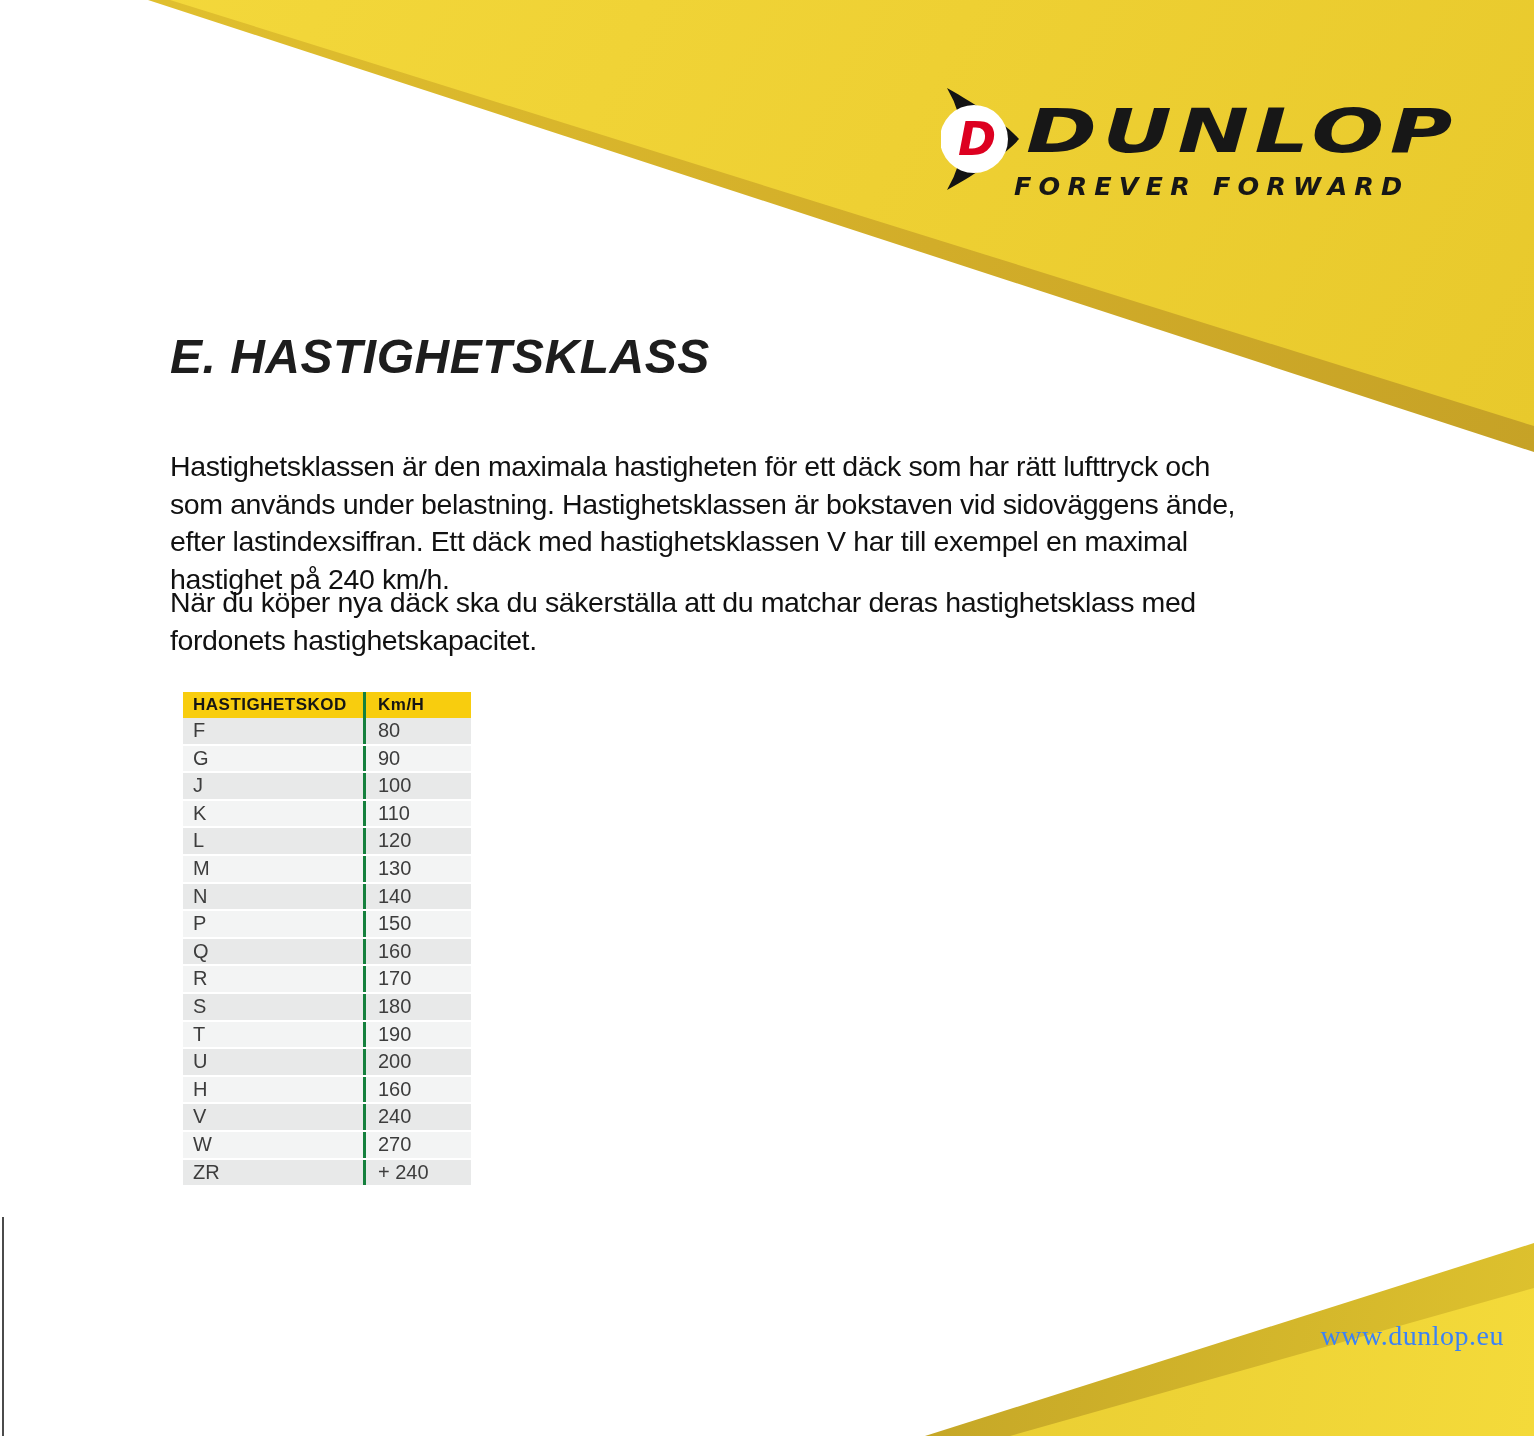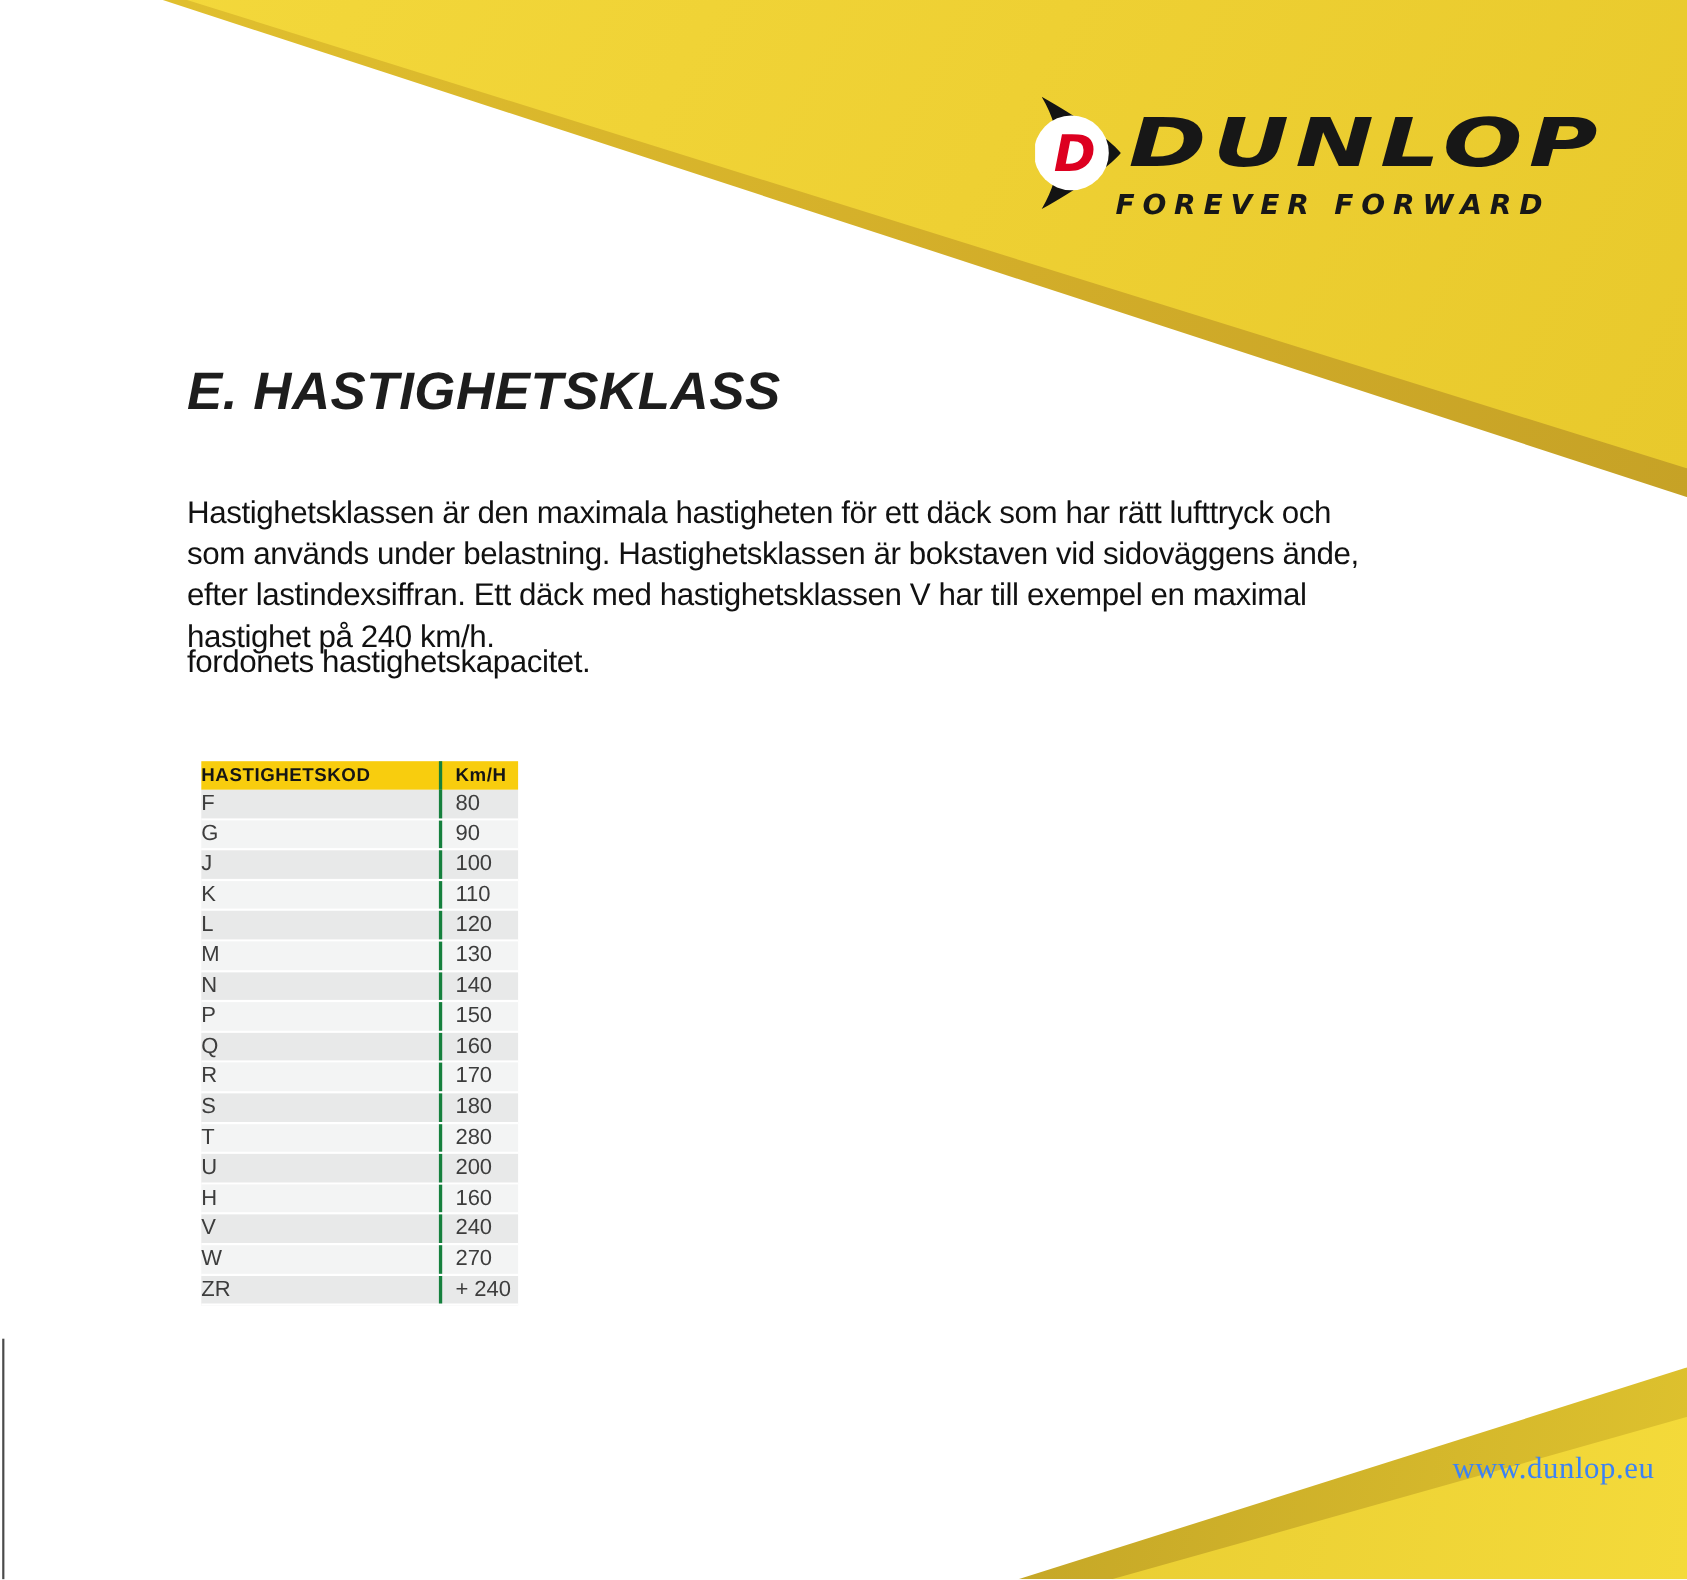--- a/index.html
+++ b/index.html
@@ -44,21 +44,21 @@
   }
   .para-1{top:412px;margin-top:36px;}
   .para-2{top:584px;}
   
   .sp-table{position:absolute;left:183px;top:692px;width:288px;}
   .sp-head{display:flex;height:26px;background:#f8cd0e;}
   .sp-head .c1,.sp-head .c2{
     box-sizing:border-box;font-weight:bold;font-size:17px;line-height:26px;
     letter-spacing:0.5px;color:#151515;
   }
-  .c1{width:216px;padding-left:0;}
+  .c1{width:180px;padding-left:10px;}
   .c2{flex:1;border-left:3px solid #15803d;padding-left:12px;}
   .sp-row{display:flex;height:27.6px;box-sizing:border-box;border-bottom:2px solid #ffffff;}
   .sp-row:nth-child(odd){background:#e8e9e9;}
   .sp-row:nth-child(even){background:#f3f4f4;}
   .sp-row .c1,.sp-row .c2{
     box-sizing:border-box;font-size:20px;line-height:25.5px;color:#3d3d3d;
   }
   
   .page2-border{position:absolute;left:2px;top:1217px;width:2px;height:219px;background:#4b4b4b;}
   .band-dark{
@@ -98,20 +98,21 @@
   <div class="title">E. HASTIGHETSKLASS</div>
 
   <div class="para para-1">
     <div>Hastighetsklassen är den maximala hastigheten för ett däck som har rätt lufttryck och</div>
     <div>som används under belastning. Hastighetsklassen är bokstaven vid sidoväggens ände,</div>
     <div>efter lastindexsiffran. Ett däck med hastighetsklassen V har till exempel en maximal</div>
     <div>hastighet på 240 km/h.</div>
   </div>
 
   <div class="para para-2">
+    <div>När du köper nya däck ska du säkerställa att du matchar deras hastighetsklass med</div>
     <div>fordonets hastighetskapacitet.</div>
   </div>
 
   <div class="sp-table">
     <div class="sp-head">
       <div class="c1">HASTIGHETSKOD</div>
       <div class="c2">Km/H</div>
     </div>
     <div>
       <div class="sp-row">
@@ -153,21 +154,21 @@
       <div class="sp-row">
           <div class="c1">R</div>
           <div class="c2">170</div>
         </div>
       <div class="sp-row">
           <div class="c1">S</div>
           <div class="c2">180</div>
         </div>
       <div class="sp-row">
           <div class="c1">T</div>
-          <div class="c2">280</div>
+          <div class="c2">190</div>
         </div>
       <div class="sp-row">
           <div class="c1">U</div>
           <div class="c2">200</div>
         </div>
       <div class="sp-row">
           <div class="c1">H</div>
           <div class="c2">160</div>
         </div>
       <div class="sp-row">

